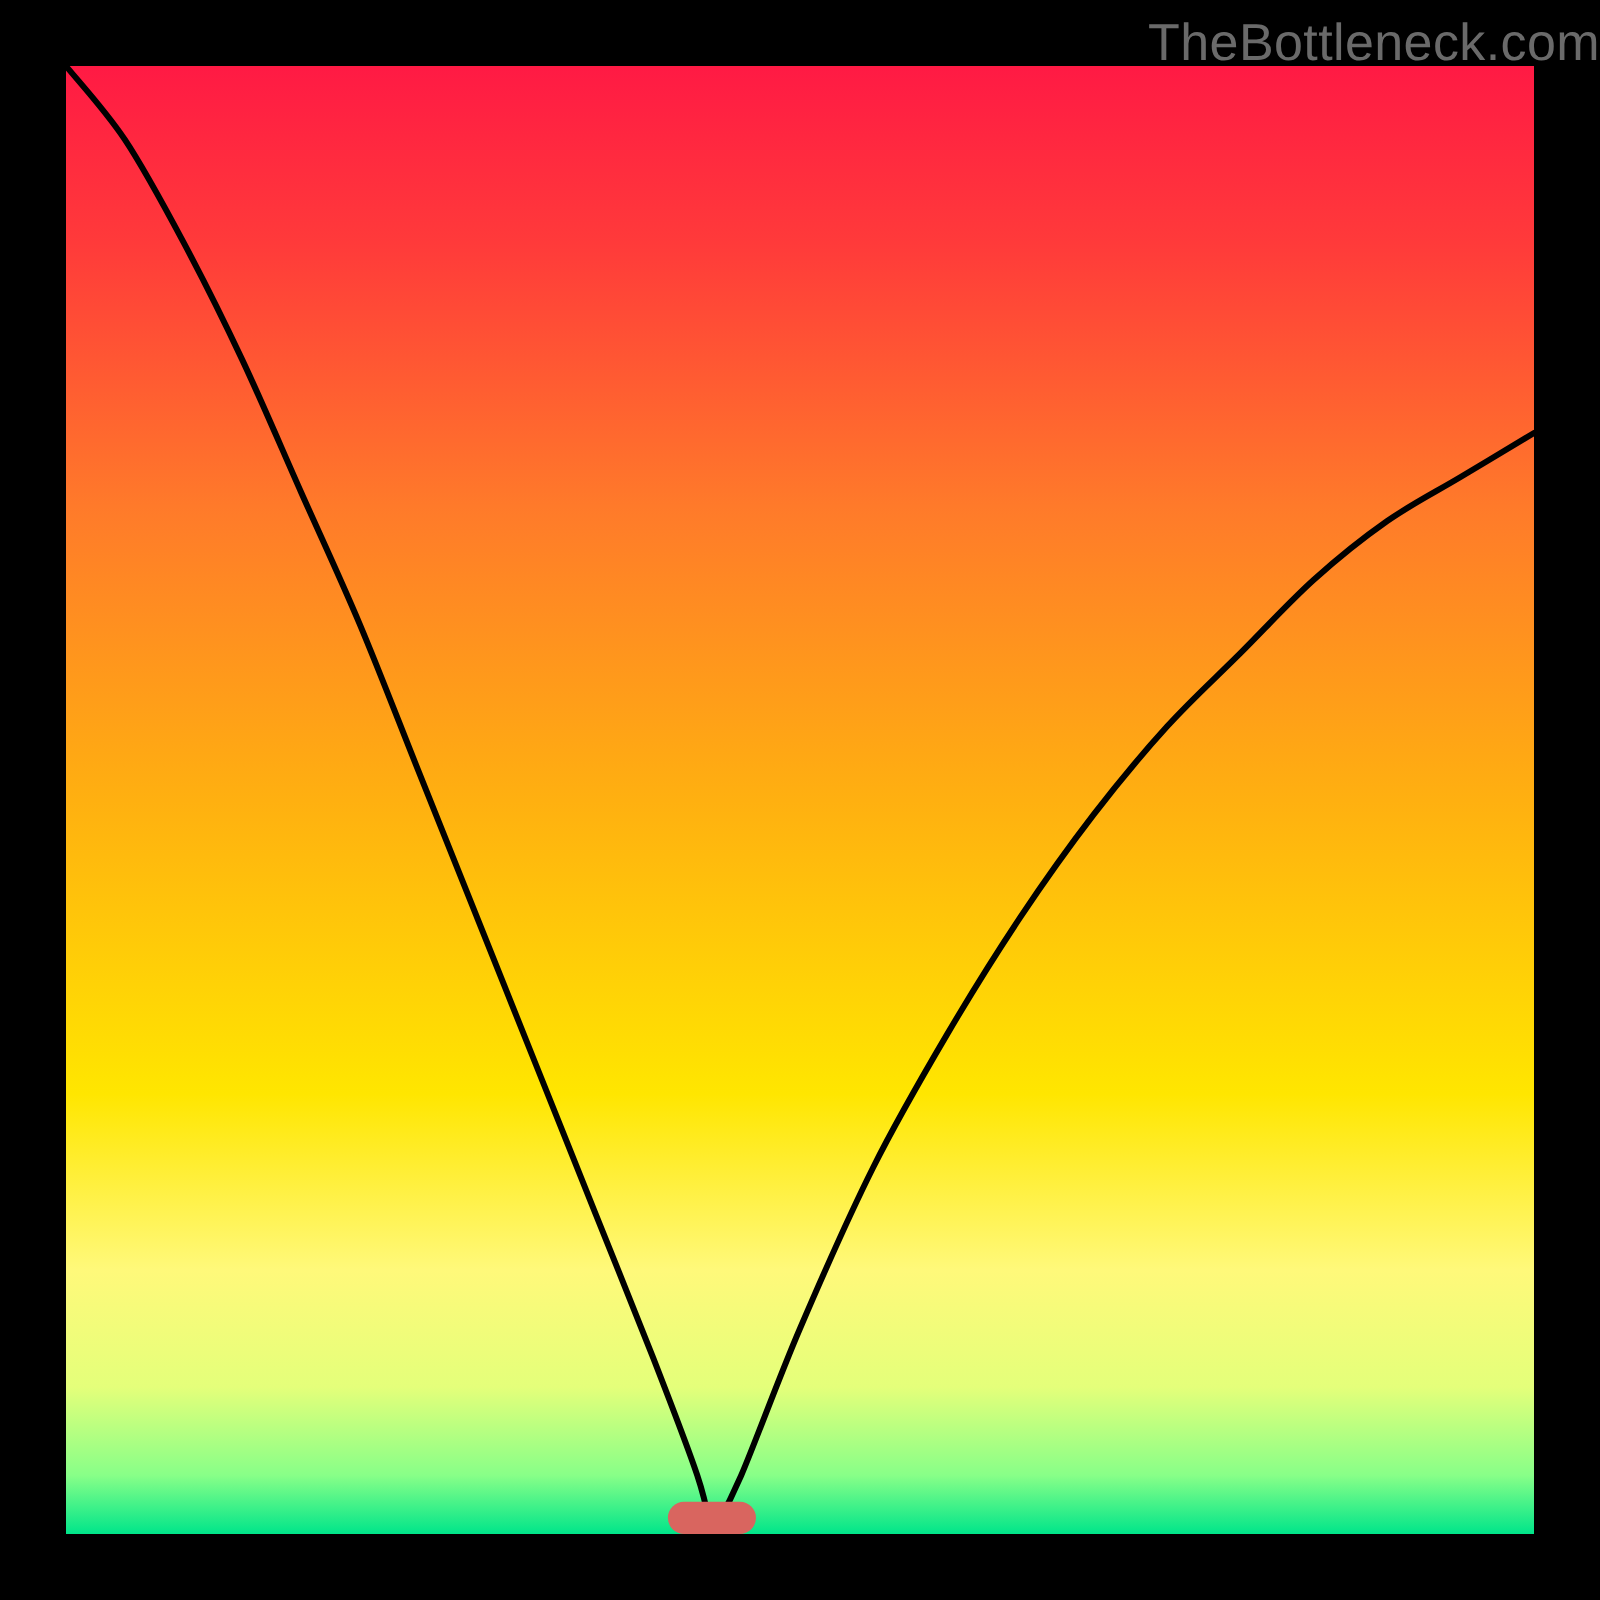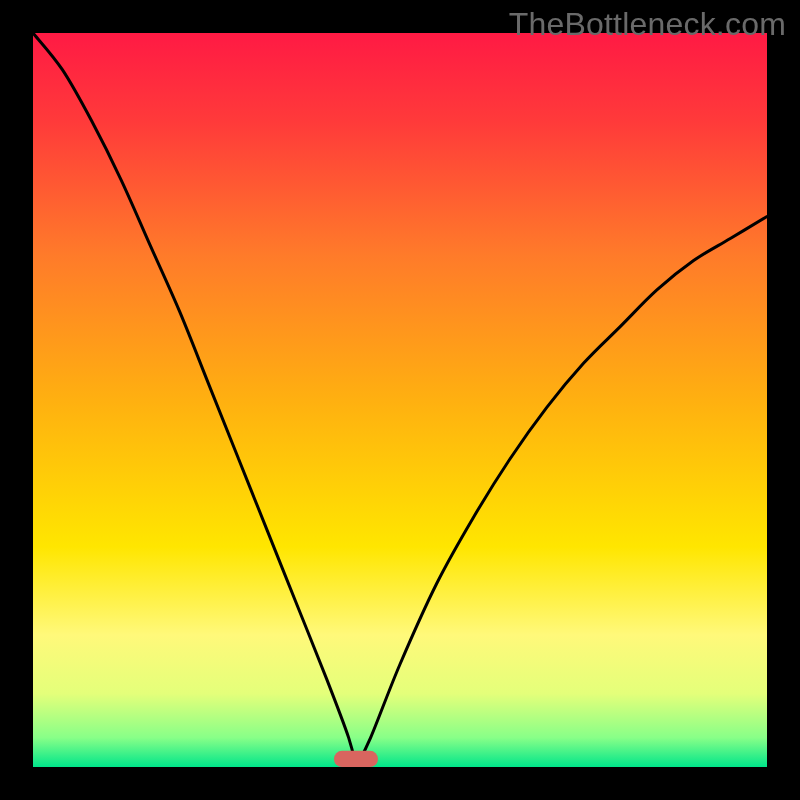--- a/index.html
+++ b/index.html
@@ -15,23 +15,23 @@
     position: absolute;
     top: 0;
     left: 0;
     width: 800px;
     height: 800px;
     background: #000;
   }
   .watermark {
     position: absolute;
     top: 6px;
-    right: 14px;
+    right: 0;
     color: #6a6a6a;
-    font-size: 32px;
+    font-size: 26px;
     font-weight: 400;
     letter-spacing: 0.2px;
     user-select: none;
   }
   svg {
     position: absolute;
     top: 0;
     left: 0;
   }
 </style>

